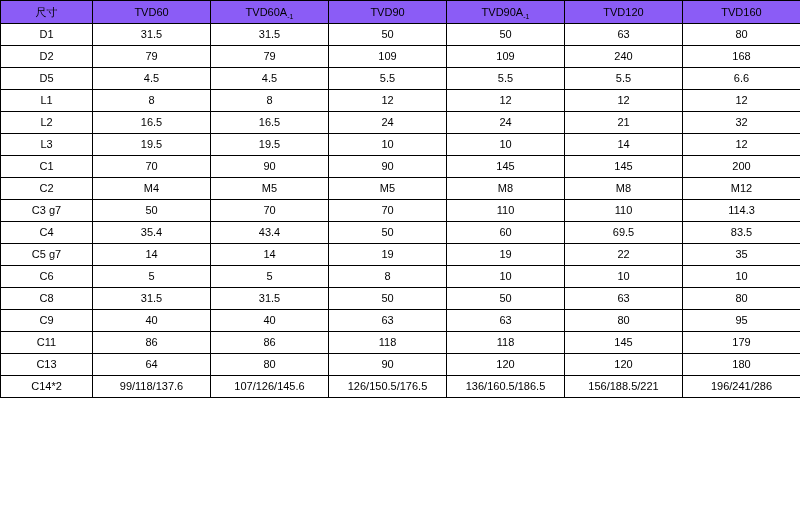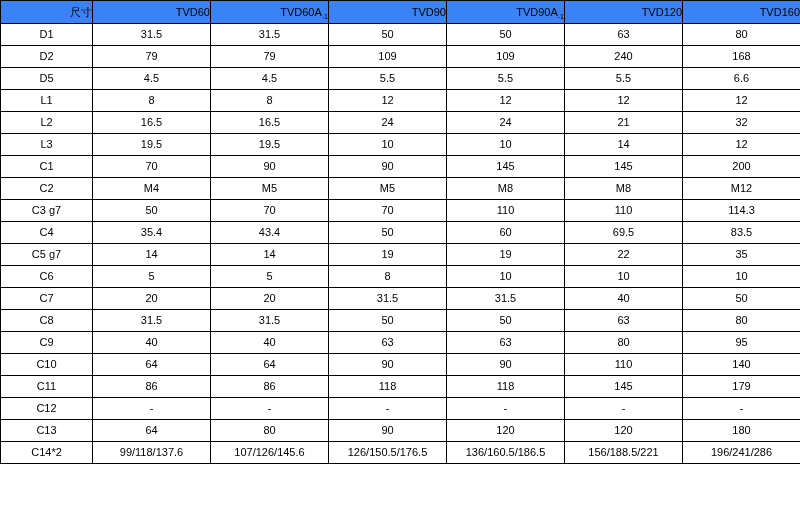--- a/index.html
+++ b/index.html
@@ -28,25 +28,24 @@
     vertical-align: middle;
     font-size: 11px;
     font-weight: normal;
     padding: 0;
     height: 21px;
     line-height: 21px;
     overflow: hidden;
     white-space: nowrap;
   }
   table.spec-table thead th {
-    background: #3b82f6;
+    background: #8b5cf6;
     height: 22px;
     line-height: 22px;
     font-size: 11px;
-    text-align: right;
   }
   col.c-label { width: 92px; }
   col.c-data  { width: 118px; }
   .sub {
     font-size: 7px;
     vertical-align: sub;
     line-height: 1;
   }
 </style>
 </head>
@@ -177,74 +176,47 @@
       <tr>
           <td>C6</td>
           <td>5</td>
           <td>5</td>
           <td>8</td>
           <td>10</td>
           <td>10</td>
           <td>10</td>
         </tr>
       <tr>
-          <td>C7</td>
-          <td>20</td>
-          <td>20</td>
-          <td>31.5</td>
-          <td>31.5</td>
-          <td>40</td>
-          <td>50</td>
-        </tr>
-      <tr>
           <td>C8</td>
           <td>31.5</td>
           <td>31.5</td>
           <td>50</td>
           <td>50</td>
           <td>63</td>
           <td>80</td>
         </tr>
       <tr>
           <td>C9</td>
           <td>40</td>
           <td>40</td>
           <td>63</td>
           <td>63</td>
           <td>80</td>
           <td>95</td>
-        </tr>
-      <tr>
-          <td>C10</td>
-          <td>64</td>
-          <td>64</td>
-          <td>90</td>
-          <td>90</td>
-          <td>110</td>
-          <td>140</td>
         </tr>
       <tr>
           <td>C11</td>
           <td>86</td>
           <td>86</td>
           <td>118</td>
           <td>118</td>
           <td>145</td>
           <td>179</td>
         </tr>
       <tr>
-          <td>C12</td>
-          <td>-</td>
-          <td>-</td>
-          <td>-</td>
-          <td>-</td>
-          <td>-</td>
-          <td>-</td>
-        </tr>
-      <tr>
           <td>C13</td>
           <td>64</td>
           <td>80</td>
           <td>90</td>
           <td>120</td>
           <td>120</td>
           <td>180</td>
         </tr>
       <tr>
           <td>C14*2</td>

